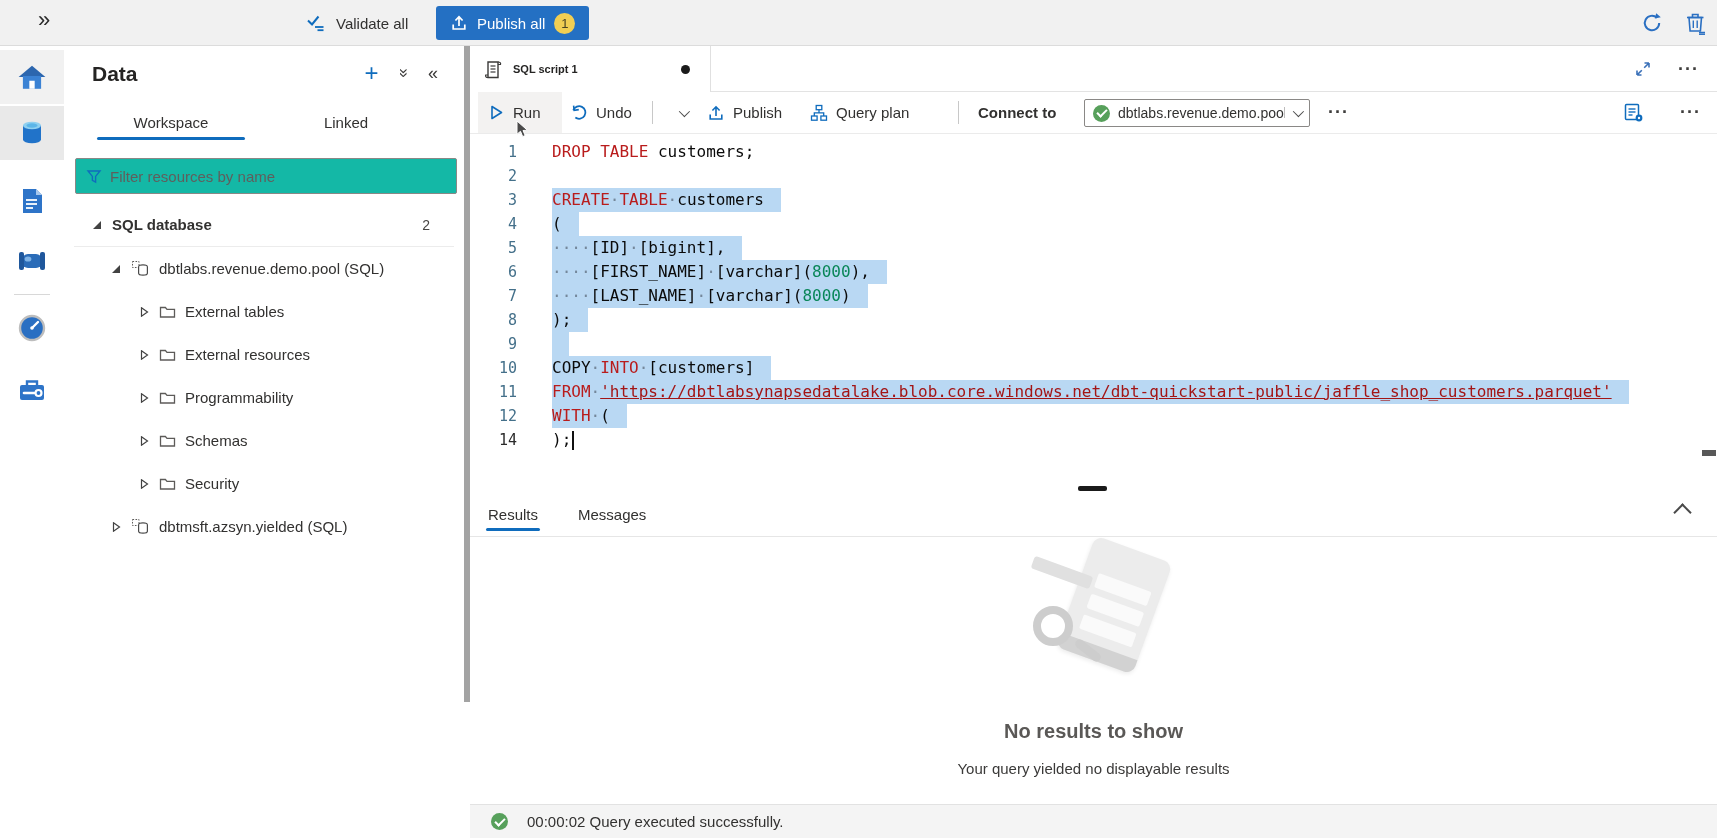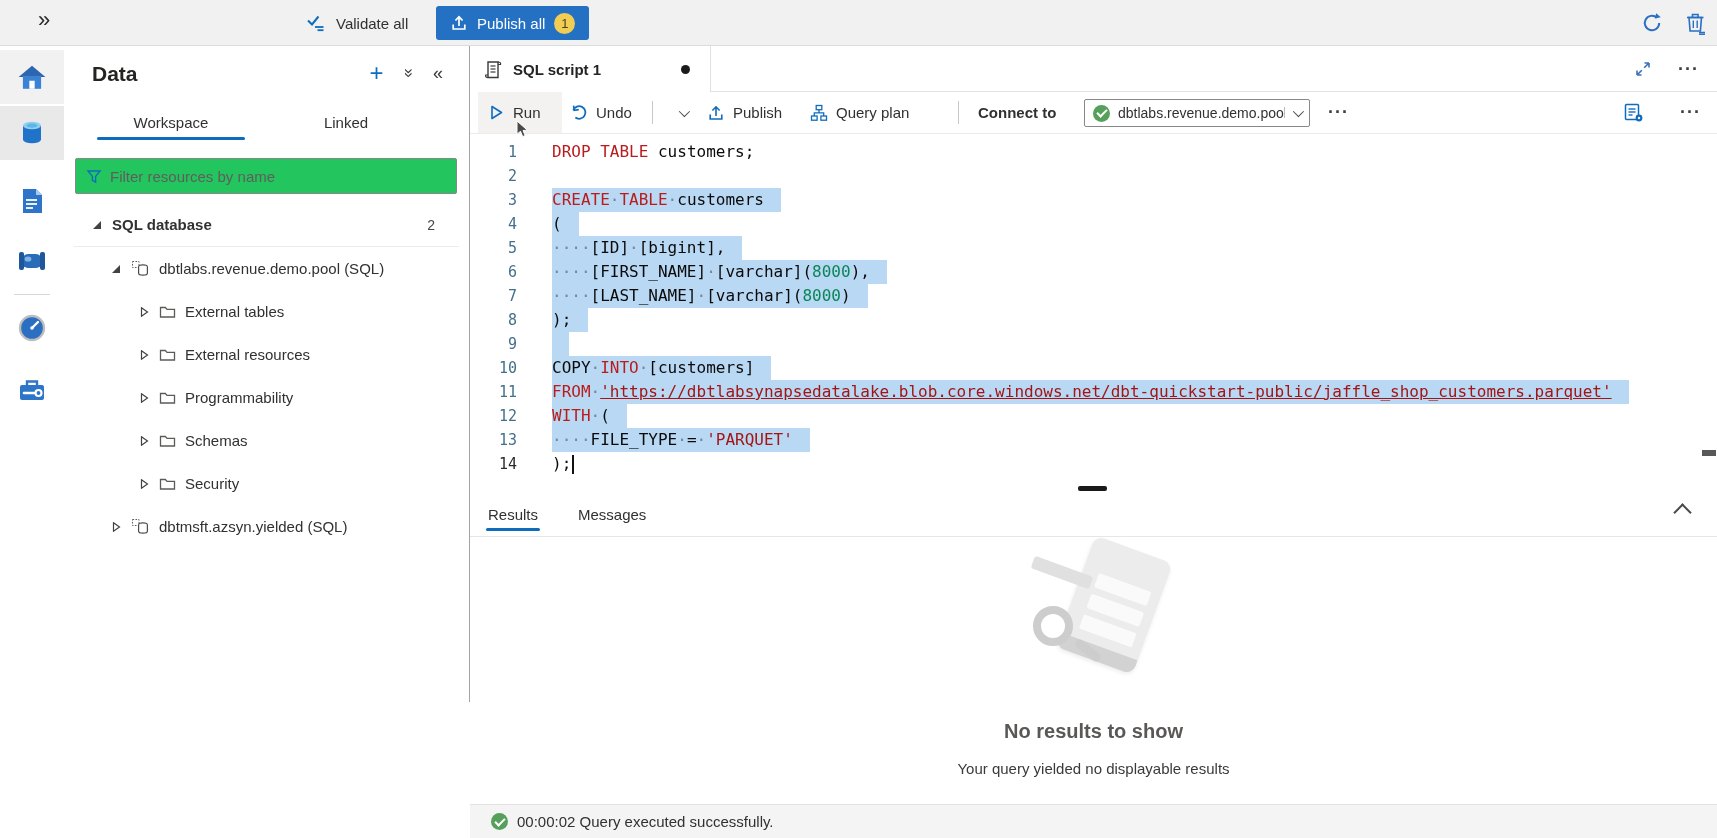--- a/index.html
+++ b/index.html
@@ -22,52 +22,52 @@
   .rail-item { position:absolute; left:0; width:64px; height:54px; display:flex; align-items:center; justify-content:center; cursor:pointer; }
   .ri-home { top:4px; background:#f1f1f1; }
   .ri-data { top:60px; background:#e9e9e9; }
   .ri-develop { top:128px; }
   .ri-integrate { top:188px; }
   .rail-div { position:absolute; left:14px; top:248px; width:36px; height:1px; background:#d8d8d8; }
   .ri-monitor { top:255px; }
   .ri-manage { top:318px; }
 
   
-  .datapanel { position:absolute; left:64px; top:46px; width:406px; height:656px; background:#fff; border-right:1px solid #a3a3a3; }
+  .datapanel { position:absolute; left:64px; top:46px; width:406px; height:656px; background:#fff; border-right:6px solid #a3a3a3; }
   .dp-title { position:absolute; left:28px; top:16px; font-size:21px; font-weight:700; color:#252423; }
   .dp-hicons { position:absolute; right:26px; top:16px; display:flex; gap:20px; align-items:center; }
   .dp-plus { color:#0f6cbd; font-size:24px; line-height:22px; cursor:pointer; }
   .dp-dblchev { display:inline-block; transform:rotate(90deg); font-size:17px; color:#3b3a39; cursor:pointer; }
   .dp-collapse { font-size:18px; color:#3b3a39; cursor:pointer; }
   .dp-tabs { position:absolute; left:0; top:58px; height:36px; width:100%; }
   .dp-tab { position:absolute; top:0; height:36px; display:flex; align-items:center; justify-content:center; font-size:15px; color:#323130; cursor:pointer; }
   .dp-tab.active::after { content:""; position:absolute; left:0; right:0; bottom:0; height:3px; background:#0f6cbd; border-radius:2px; }
   .tab-workspace { left:33px; width:148px; }
   .tab-linked { left:227px; width:110px; }
-  .dp-filter { position:absolute; left:11px; top:112px; width:382px; height:36px; border:1px solid #8a8886; border-radius:2px; display:flex; align-items:center; padding:0 10px; gap:8px; background:#22c55e; }
+  .dp-filter { position:absolute; left:11px; top:112px; width:382px; height:36px; border:1px solid #8a8886; border-radius:2px; display:flex; align-items:center; padding:0 10px; gap:8px; background:#14b8a6; }
   .dp-filter input { border:none; outline:none; flex:1; font-size:15px; color:#323130; font-family:inherit; background:transparent; }
   .dp-filter input::placeholder { color:#605e5c; }
   .dp-tree { position:absolute; left:0; top:157px; right:0; }
   .tree-row { position:relative; height:43px; display:flex; align-items:center; gap:9px; cursor:pointer; font-size:15px; color:#323130; }
   .tree-row.lvl0 { padding-left:27px; }
   .tree-row.lvl1 { padding-left:46px; }
   .tree-row.lvl2 { padding-left:74px; }
   .tree-row .bold { font-weight:600; }
   .twisty { width:12px; display:flex; align-items:center; justify-content:center; flex:none; }
   .node-ic { display:flex; align-items:center; flex:none; }
   .tree-count { position:absolute; right:34px; color:#484644; font-size:14px; }
   .tree-div { height:1px; background:#ececec; margin:0 10px; }
 
   
   .main { position:absolute; left:470px; top:46px; width:1247px; height:792px; background:#fff; }
 
   .tabstrip { position:absolute; left:0; top:0; width:100%; height:46px; background:#fff; }
   .ts-border { position:absolute; left:241px; right:0; bottom:0; height:1px; background:#e3e3e3; }
   .doc-tab { position:absolute; left:0; top:0; width:241px; height:46px; background:#fff; border-right:1px solid #e0e0e0; display:flex; align-items:center; gap:10px; padding:0 14px; cursor:pointer; }
-  .doc-tab-title { font-size:15px; font-weight:600; color:#252423; flex:1; }
+  .doc-tab-title { font-size:11px; font-weight:600; color:#252423; flex:1; }
   .dirty-dot { width:9px; height:9px; border-radius:50%; background:#1b1b1b; margin-right:6px; }
   .ts-icons { position:absolute; right:18px; top:0; height:46px; display:flex; align-items:center; gap:26px; }
 
   .toolbar { position:absolute; left:0; top:46px; width:100%; height:42px; border-bottom:1px solid #ebebeb; font-size:15px; color:#323130; }
   .tbi { position:absolute; top:0; height:41px; display:flex; align-items:center; gap:8px; cursor:pointer; }
   .tb-run { left:8px; width:84px; background:#f3f2f1; padding-left:10px; }
   .tb-undo { left:100px; }
   .tb-sep1 { left:182px; } .tb-sep2 { left:488px; }
   .tb-vline { position:absolute; top:9px; width:1px; height:23px; background:#c8c8c8; }
   .tb-chev { left:198px; width:30px; justify-content:center; }
@@ -112,21 +112,21 @@
   .illus { position:absolute; left:555px; top:52px; width:150px; height:160px; }
   .il-card { position:absolute; left:48px; top:2px; width:82px; height:118px; background:#ececec; border-radius:9px; transform:rotate(20deg); box-shadow:0 2px 4px rgba(0,0,0,0.08); }
   .il-card .band { position:absolute; left:0; bottom:0; width:100%; height:15px; background:#d2d2d2; border-radius:0 0 9px 9px; }
   .il-card .row { position:absolute; left:16px; width:56px; height:15px; background:#fafafa; border-radius:2px; }
   .il-r1 { top:34px; } .il-r2 { top:56px; } .il-r3 { top:78px; }
   .il-bar { position:absolute; left:6px; top:22px; width:62px; height:13px; background:#e0e0e0; border-radius:3px; transform:rotate(20deg); }
   .il-ring { position:absolute; left:8px; top:62px; width:40px; height:40px; border:8px solid #cdcdcd; border-radius:50%; background:#fff; }
   .il-handle { position:absolute; left:48px; top:102px; width:30px; height:9px; background:#cdcdcd; border-radius:5px; transform:rotate(38deg); }
 
   
-  .statusbar { position:absolute; left:0; top:758px; width:100%; height:34px; background:#f4f4f4; border-top:1px solid #e2e2e2; display:flex; align-items:center; gap:9px; padding-left:21px; font-size:15px; color:#323130; }
+  .statusbar { position:absolute; left:0; top:758px; width:100%; height:34px; background:#f4f4f4; border-top:1px solid #e2e2e2; display:flex; align-items:center; gap:19px; padding-left:21px; font-size:15px; color:#323130; }
 
   svg { display:block; }
 </style>
 </head>
 <body>
 
 <div class="app">
 
   <header class="topbar">
     <span class="tb-exp">»</span>
@@ -516,24 +516,20 @@
           </div>
           <div class="code-line">
             <span class="ln">11</span>
             <span class="lc"><span class="selwrap"><span class="tk-k">FROM</span><span class="tk-d">·</span><span class="tk-u">'https://dbtlabsynapsedatalake.blob.core.windows.net/dbt-quickstart-public/jaffle_shop_customers.parquet'</span><span class="selstub"></span></span></span>
           </div>
           <div class="code-line">
             <span class="ln">12</span>
             <span class="lc"><span class="selwrap"><span class="tk-k">WITH</span><span class="tk-d">·</span><span class="tk-p">(</span><span class="selstub"></span></span></span>
           </div>
           <div class="code-line">
-            <span class="ln">13</span>
-            <span class="lc"><span class="selwrap"><span class="tk-d">····</span><span class="tk-p">FILE_TYPE</span><span class="tk-d">·</span><span class="tk-p">=</span><span class="tk-d">·</span><span class="tk-s">'PARQUET'</span><span class="selstub"></span></span></span>
-          </div>
-          <div class="code-line">
             <span class="ln ln-active">14</span>
             <span class="lc"><span class="tk-p">);</span><span class="caret"></span></span>
           </div>
         </div>
       <div class="ed-scroll-mark"></div>
     </div>
 
     <div class="splitter">
       <span class="split-handle"></span>
     </div>

